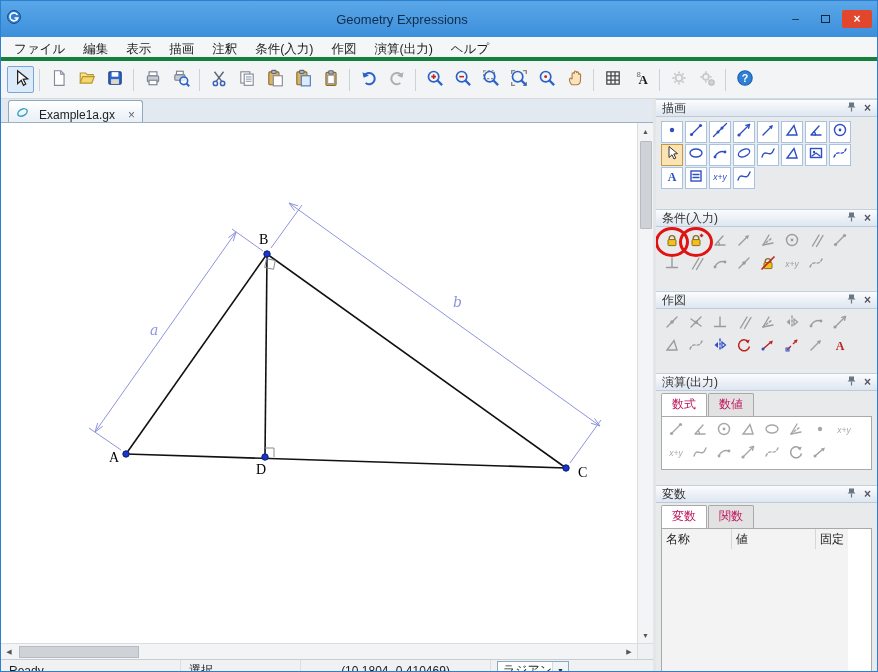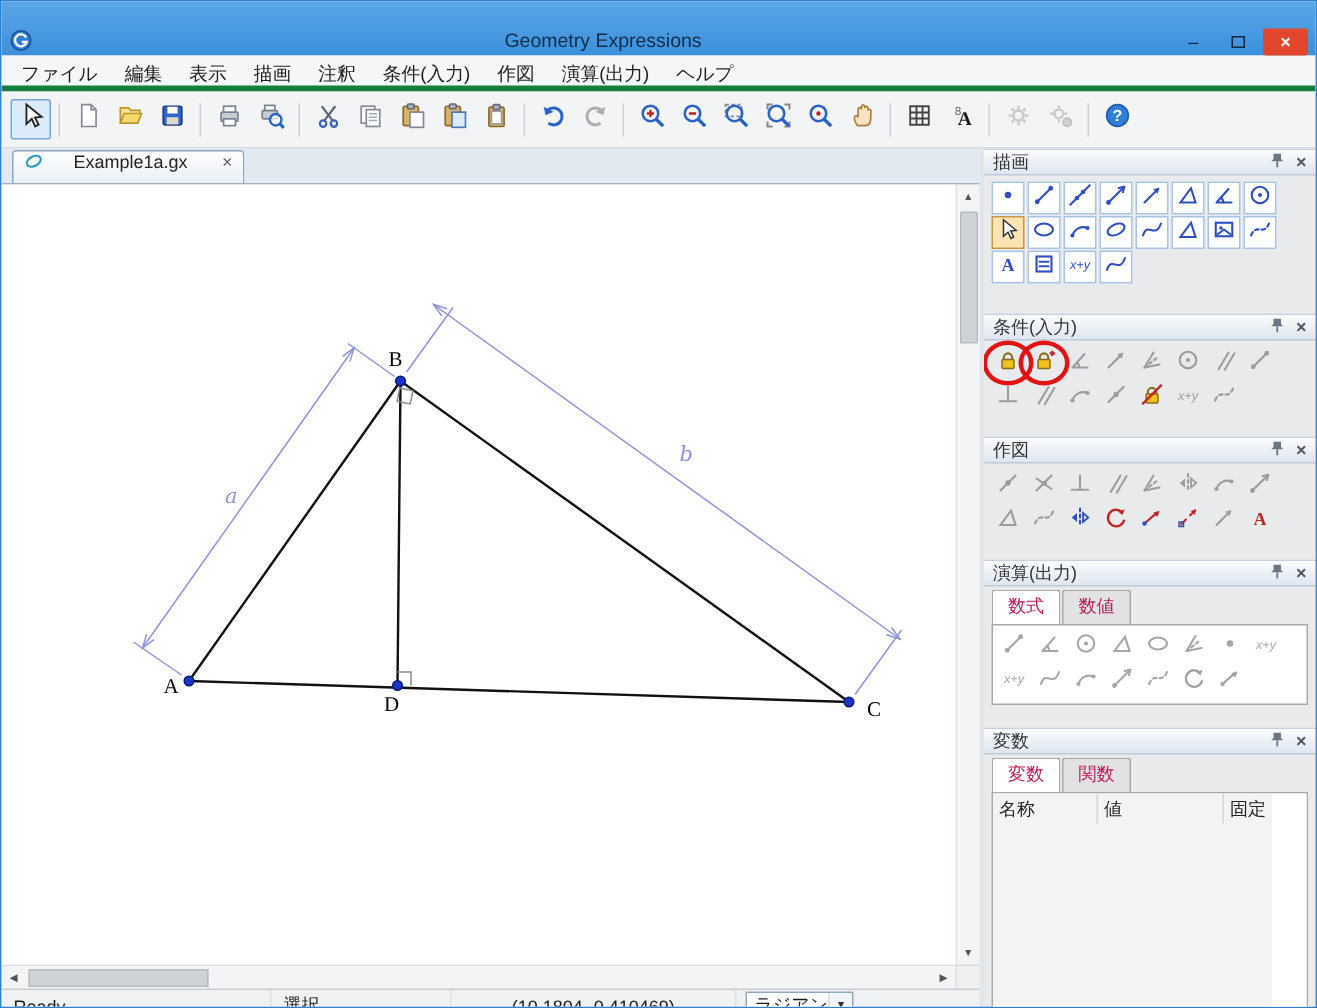--- a/index.html
+++ b/index.html
@@ -1,38 +1,38 @@
 <!DOCTYPE html>
 <html><head>
 <meta charset="utf-8">
 <style>
 *{margin:0;padding:0;box-sizing:border-box}
 body{font-family:"Liberation Sans",sans-serif;background:#9a9a9a}
 .window{position:relative;width:878px;height:672px;border:1px solid #2f7fd0;background:#eef1f4;overflow:hidden}
 
-.titlebar{height:24px;background:linear-gradient(#5aa7e8,#3c8fdb);display:flex;align-items:flex-start;padding:18px 5px;gap:4px}
+.titlebar{height:24px;background:linear-gradient(#5aa7e8,#3c8fdb);display:flex;align-items:center;padding:18px 5px;gap:4px}
 .title{flex:1;text-align:center;font-size:13px;color:#102c49}
 .winbtns{display:flex;gap:3px;align-items:center}
 .wb{width:27px;height:18px;display:flex;align-items:center;justify-content:center;font-size:12px;color:#10263d;cursor:default}
 .wb .maxbox{width:9px;height:8px;border:1.5px solid #10263d;display:block}
 .wb.close{background:#e2462c;color:#fff;border-radius:2px;font-weight:bold;width:30px}
 
 .menubar{height:24px;background:#f4f6f8;border-bottom:4px solid #15803d;display:flex;align-items:flex-start;padding-left:4px;font-size:12.5px;color:#1d1d1d}
 .menuitem{padding:4px 9px}
 
 .toolbar{height:38px;background:#f2f4f6;border-bottom:1px solid #d6dbe0;display:flex;align-items:center;padding-left:6px;gap:1px}
 .tb{width:27px;height:27px;display:flex;align-items:center;justify-content:center;border:1px solid transparent;border-radius:2px}
 .tb.pressed{border-color:#79a6d9;background:#dcebfa}
 .tb.disabled{filter:grayscale(1);opacity:.45}
 .tsep{width:1px;height:22px;background:#ccd2d8;margin:0 4px}
 
 .content{display:flex;height:582px}
 .leftcol{width:652px;display:flex;flex-direction:column}
 .tabstrip{height:24px;background:#e2e9f0;border-bottom:1px solid #9fb0c0;display:flex;align-items:flex-end;padding-left:7px}
-.tab{height:22px;display:flex;align-items:flex-start;gap:20px;padding:0 7px;background:linear-gradient(#ffffff,#e8eff6);border:1px solid #93a8bd;border-bottom:none;border-radius:3px 3px 0 0;font-size:12px;color:#222}
+.tab{height:22px;display:flex;align-items:flex-end;gap:10px;padding:0 7px;background:linear-gradient(#ffffff,#e8eff6);border:1px solid #93a8bd;border-bottom:none;border-radius:3px 3px 0 0;font-size:12px;color:#222}
 .tabclose{color:#667;font-size:12px;margin-left:3px}
 .canvasrow{display:flex;height:520px}
 .canvas{width:636px;height:520px;background:#fff;position:relative}
 .vscroll{width:16px;height:520px;background:#f3f4f6;border-left:1px solid #dadee2;display:flex;flex-direction:column;align-items:center}
 .sbtn{height:16px;width:16px;display:flex;align-items:center;justify-content:center;font-size:7px;color:#555}
 .vthumb{width:12px;height:88px;background:#cfd2d6;border:1px solid #b7bbc1;border-radius:1px;margin-top:2px}
 .vfill{flex:1}
 .hrow{display:flex;height:16px}
 .hscroll{width:636px;background:#f3f4f6;border-top:1px solid #dadee2;display:flex;align-items:center}
 .hthumb{width:120px;height:12px;background:#cfd2d6;border:1px solid #b7bbc1;margin-left:2px}

